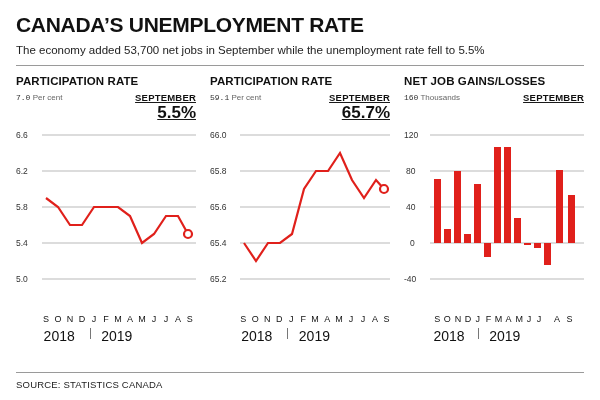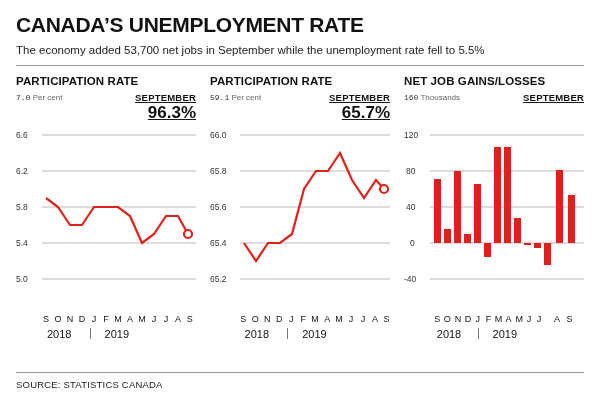--- a/index.html
+++ b/index.html
@@ -121,21 +121,21 @@
     transform: translateX(-50%);
   }
   .year-row {
     position: relative;
     height: 14px;
     margin-top: 1px;
   }
   .year-row .yr {
     position: absolute;
     top: 0;
-    font-size: 11px;
+    font-size: 14px;
     color: #111111;
     transform: translateX(-50%);
   }
   .year-row .divider {
     position: absolute;
     top: 0px;
     width: 1px;
     height: 11px;
     background: #777777;
   }
@@ -171,21 +171,21 @@
 
     <div class="panel">
       <div class="panel-title">PARTICIPATION RATE</div>
       <div class="panel-head">
         <div class="unit-label">
           <span class="unit-max">7.0</span>
           <span>Per cent</span>
         </div>
         <div class="callout">
           <div class="callout-month">SEPTEMBER</div>
-          <div class="callout-value">96.3%</div>
+          <div class="callout-value">5.5%</div>
         </div>
       </div>
       <div class="plot">
         <svg viewBox="0 0 180 186" preserveAspectRatio="none">
 
           <g stroke="#b9b9b9" stroke-width="1">
             <line x1="26" y1="8" x2="180" y2="8"></line>
             <line x1="26" y1="44" x2="180" y2="44"></line>
             <line x1="26" y1="80" x2="180" y2="80"></line>
             <line x1="26" y1="116" x2="180" y2="116"></line>

